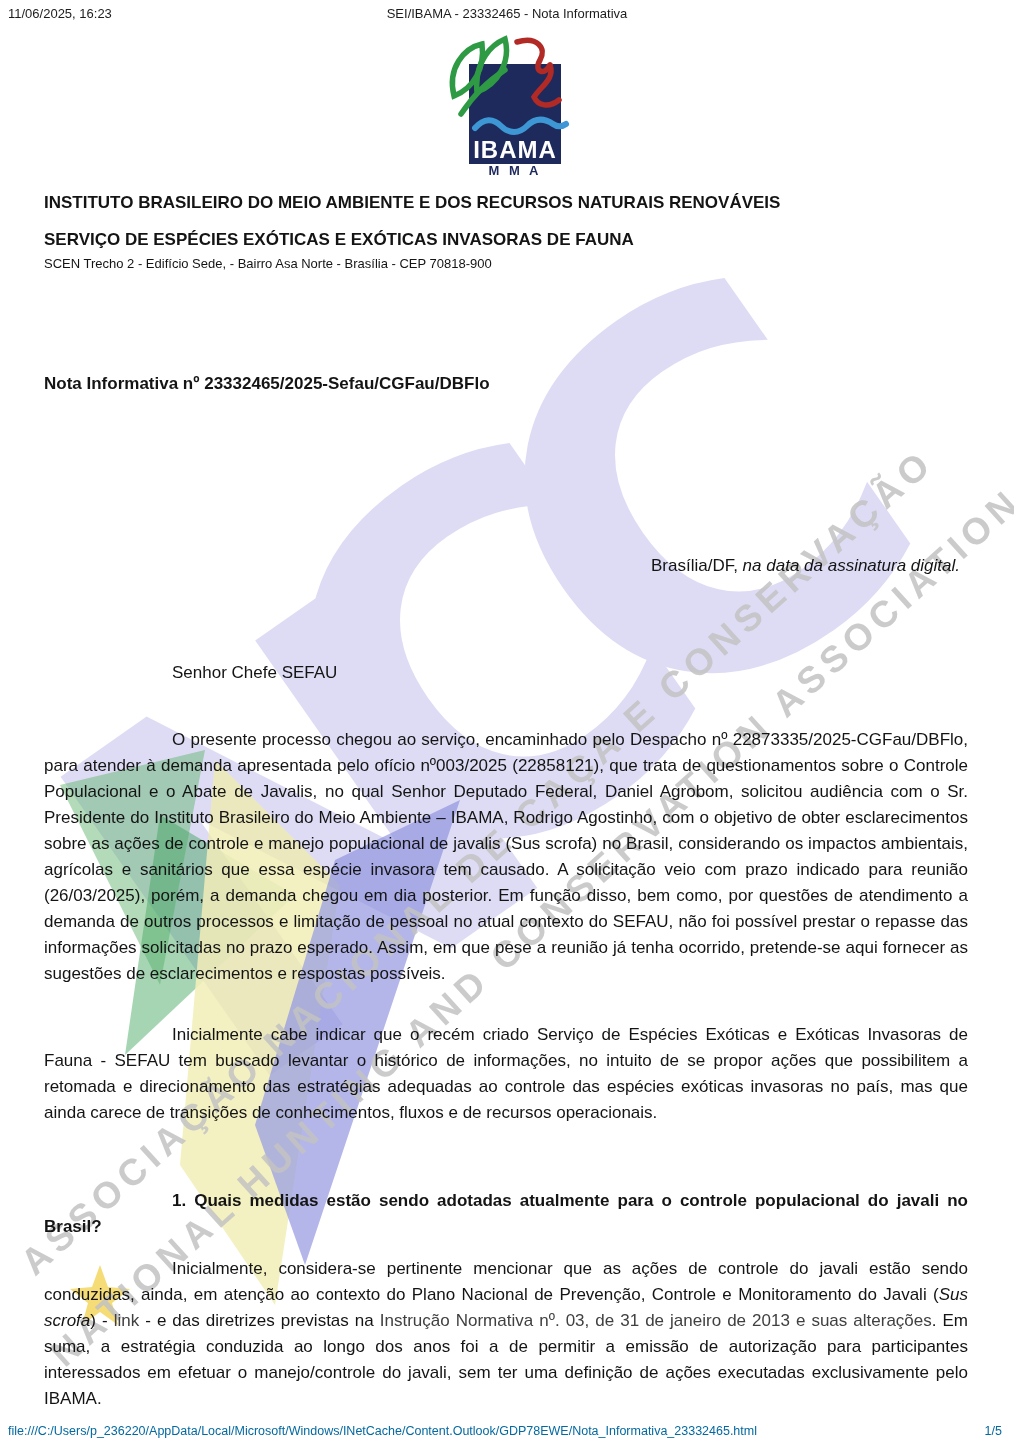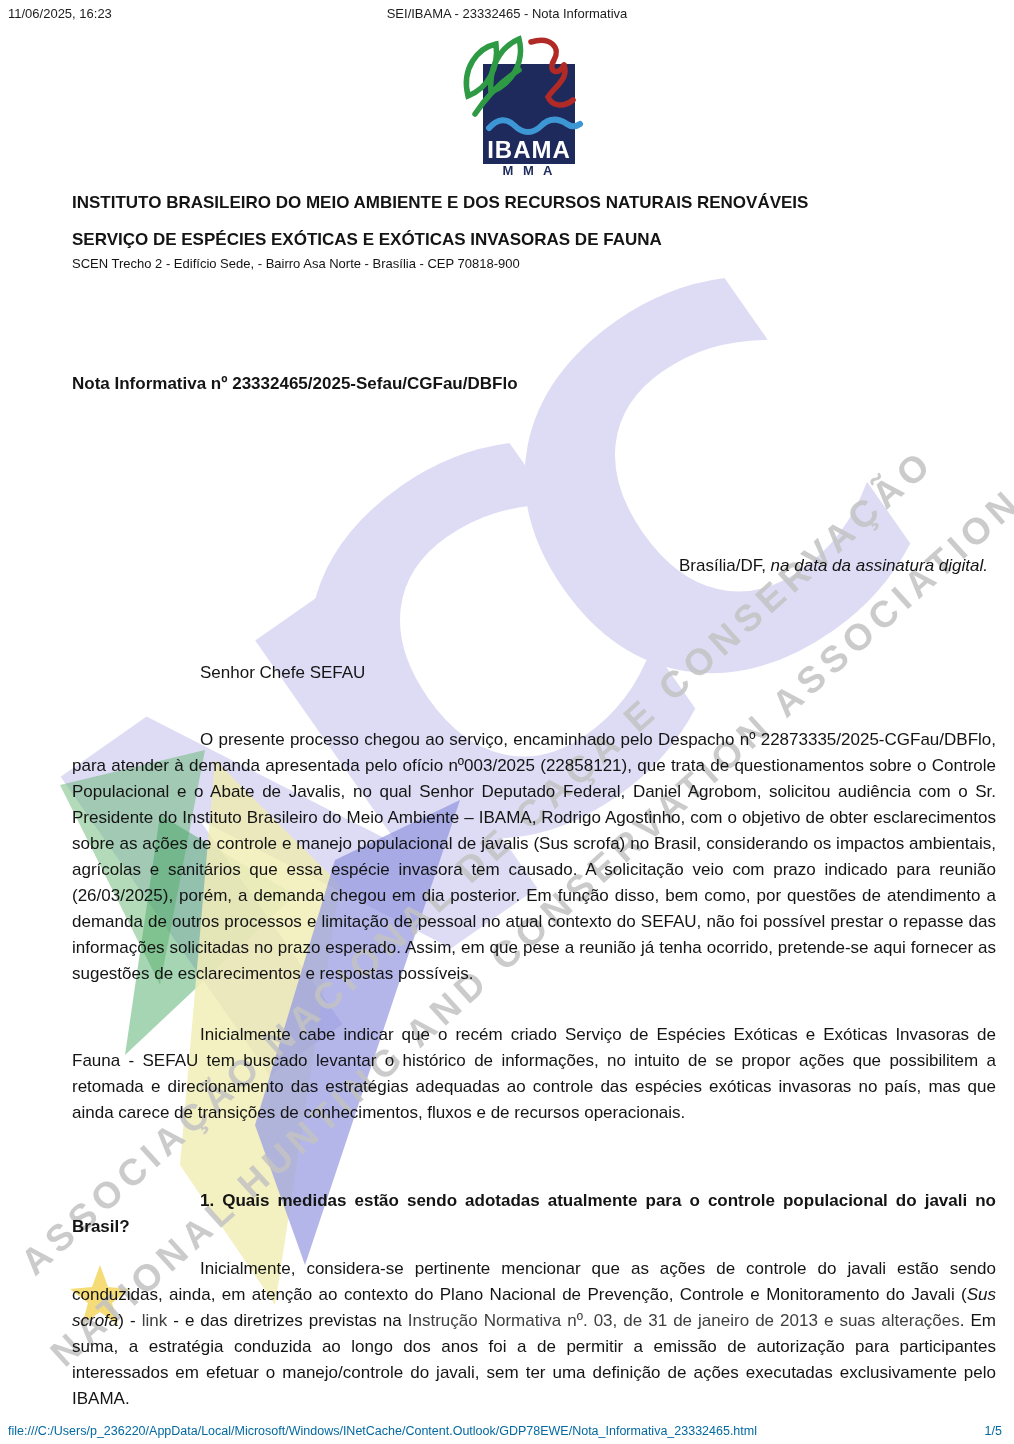--- a/index.html
+++ b/index.html
@@ -28,21 +28,21 @@
   .wm-letter.c2 { left:515px; top:255px; }
   .wm-textgroup { position:absolute; left:50%; top:62%;
     transform:translate(-50%,-50%) rotate(-42deg);
     text-align:center; white-space:nowrap; color:#c3c3c3; opacity:.85;
     font-weight:bold; font-size:37px; letter-spacing:6px; }
   .wm-textgroup .wm-line { display:block; }
   .wm-textgroup .wm-line + .wm-line { margin-top:46px; }
   .wm-logo { position:absolute; left:40px; top:745px; opacity:.85; }
 
   
-  .content { position:absolute; inset:0; z-index:1;margin-left:28px; }
+  .content { position:absolute; inset:0; z-index:1; }
   .logo-block { position:absolute; left:0; right:0; top:34px; text-align:center; }
 
   .lh-line { position:absolute; left:44px; width:926px; text-align:left; }
   .lh-institution { top:193px; font-weight:bold; font-size:17px; }
   .lh-service     { top:230px; font-weight:bold; font-size:17px; }
   .lh-address     { top:256px; font-size:13px; }
 
   .doc-title   { position:absolute; left:44px; top:374px; font-weight:bold; font-size:17px; }
   .doc-process { position:absolute; left:44px; top:447px; font-size:17px; }
   .doc-party   { position:absolute; left:44px; top:484px; font-size:17px; }

